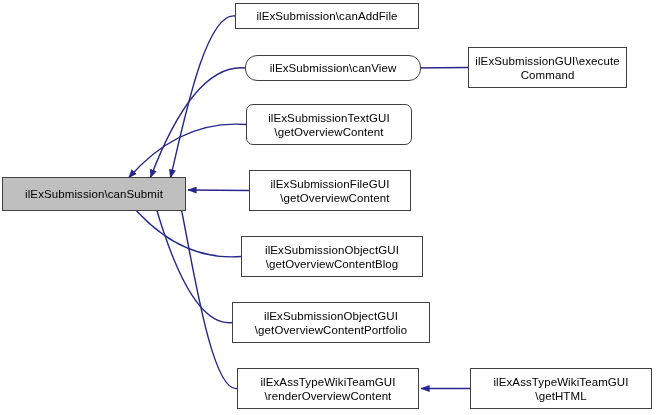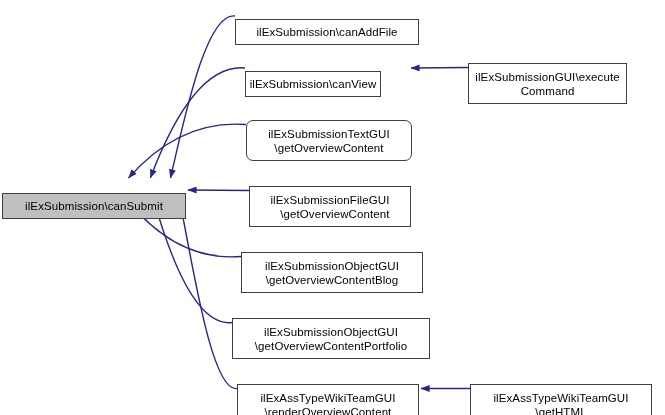--- a/index.html
+++ b/index.html
@@ -30,21 +30,20 @@
     color: #000000;
     font-size: 11.5px;
     line-height: 14px;
     display: flex;
     align-items: center;
     justify-content: center;
     text-align: center;
     letter-spacing: 0.1px;
     white-space: pre-line;
     z-index: 5;
-    margin-top: 16px;
   }
   .node.current {
     background: #bfbfbf;
     border: 1px solid #404040;
   }
   .node-label {
     display: block;
     white-space: pre-line;
   }
 </style>
@@ -66,23 +65,23 @@
         <path d="M249,190.5 L188,190" marker-end="url(#arrow)"></path>
         <path d="M241,256.5 C190.55302,260.5 153.558568,231.925 128.8956,202" marker-end="url(#arrow)"></path>
         <path d="M232,322.5 C197.07909999999998,326.5 171.47044,261.625 154.398,202" marker-end="url(#arrow)"></path>
         <path d="M237,388.5 C211.30518,392.5 192.462312,262 179.9004,202" marker-end="url(#arrow)"></path>
         <path d="M468,67.5 L411,68" marker-end="url(#arrow)"></path>
         <path d="M470,388.5 L421,388.5" marker-end="url(#arrow)"></path>
       </g>
   </svg>
 
   <div id="nodes">
-      <div class="node current" style="left: 2px; top: 177px; width: 184px; height: 26px;"><span class="node-label">ilExSubmission\canSubmit</span></div>
+      <div class="node current" style="left: 2px; top: 177px; width: 184px; height: 34px;"><span class="node-label">ilExSubmission\canSubmit</span></div>
       <div class="node" style="left: 235px; top: 3px; width: 184px; height: 26px;"><span class="node-label">ilExSubmission\canAddFile</span></div>
-      <div class="node" style="left: 245px; top: 55px; width: 136px; height: 26px;"><span class="node-label">ilExSubmission\canView</span></div>
+      <div class="node" style="left: 245px; top: 55px; width: 176px; height: 26px; border-radius: 12px;"><span class="node-label">ilExSubmission\canView</span></div>
       <div class="node" style="left: 246px; top: 104px; width: 166px; height: 41px; border-radius: 7px;"><span class="node-label">ilExSubmissionTextGUI
 \getOverviewContent</span></div>
       <div class="node" style="left: 249px; top: 170px; width: 162px; height: 41px; text-align: right;"><span class="node-label">ilExSubmissionFileGUI
 \getOverviewContent</span></div>
       <div class="node" style="left: 241px; top: 236px; width: 182px; height: 41px;"><span class="node-label">ilExSubmissionObjectGUI
 \getOverviewContentBlog</span></div>
       <div class="node" style="left: 232px; top: 302px; width: 198px; height: 41px;"><span class="node-label">ilExSubmissionObjectGUI
 \getOverviewContentPortfolio</span></div>
       <div class="node" style="left: 237px; top: 368px; width: 182px; height: 41px;"><span class="node-label">ilExAssTypeWikiTeamGUI
 \renderOverviewContent</span></div>

